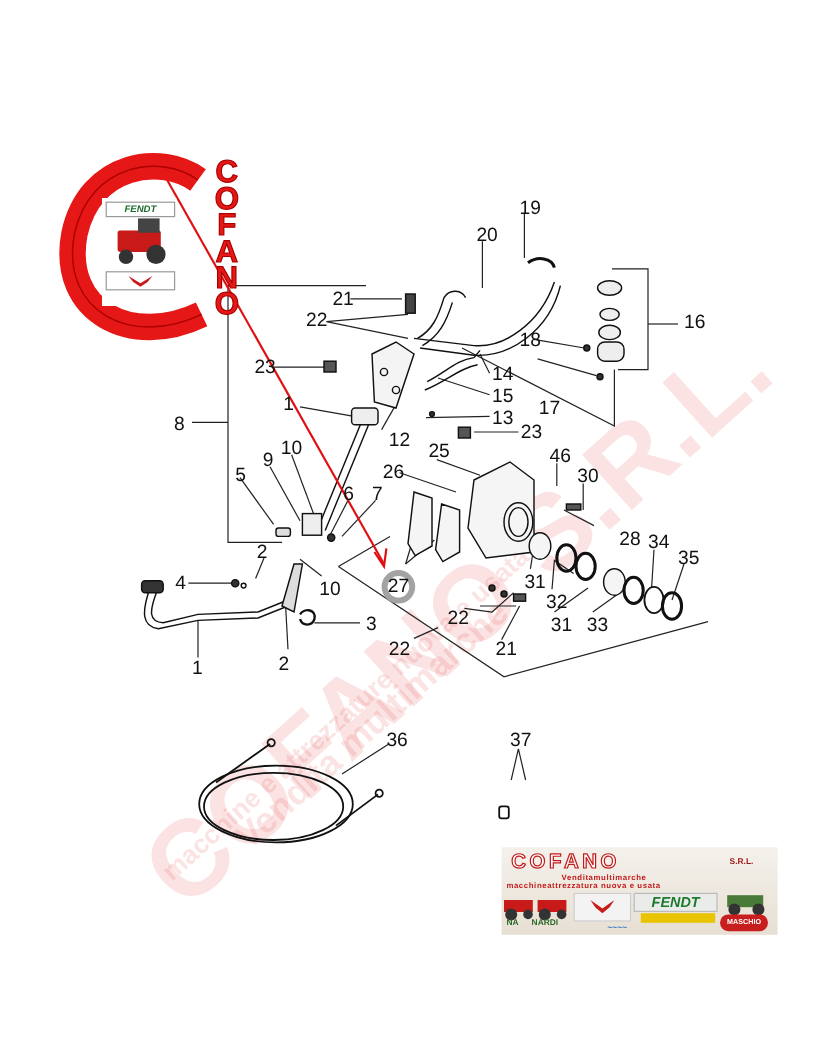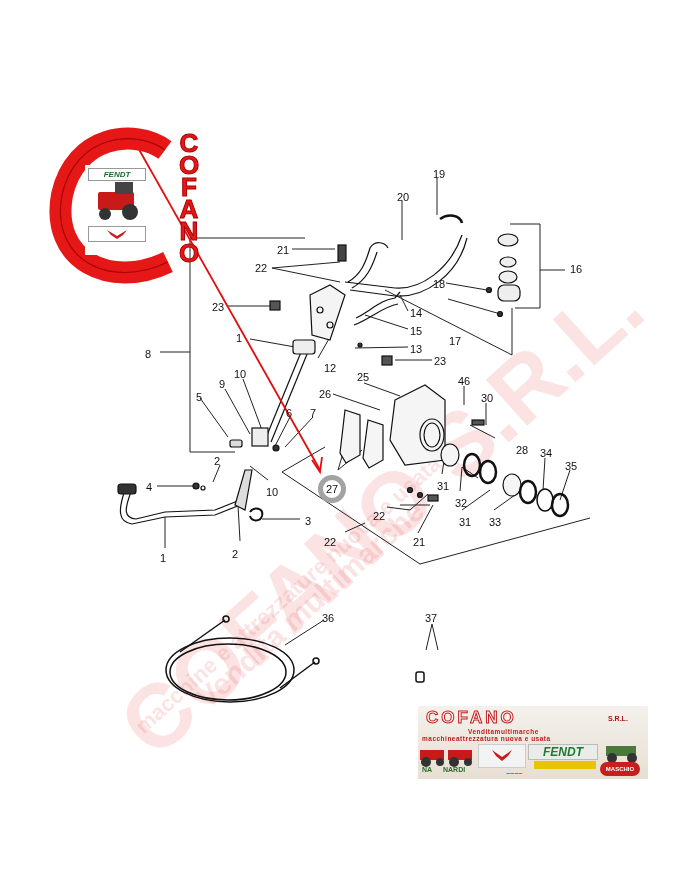--- a/index.html
+++ b/index.html
@@ -1,19 +1,19 @@
 <!DOCTYPE html>
 <html><head>
 <meta charset="utf-8">
 <style>
   html,body{margin:0;padding:0;background:#fff;}
   body{width:700px;height:869px;position:relative;overflow:hidden;font-family:"Liberation Sans",sans-serif;}
   #stage{position:absolute;left:0;top:0;width:700px;height:869px;}
   svg{position:absolute;left:0;top:0;}
-  .lbl{position:absolute;font-size:11px;color:#111;line-height:12px;white-space:nowrap;}
+  .lbl{position:absolute;font-size:16px;color:#111;line-height:12px;white-space:nowrap;}
   .lbl.c27{width:18px;height:18px;border:5px solid #a3a3a3;border-radius:50%;text-align:center;line-height:18px;}
   .cofano-v{position:absolute;left:174px;top:132px;width:30px;color:#e61717;font-weight:bold;font-size:26px;line-height:22px;text-align:center;
     -webkit-text-stroke:1px #a00;letter-spacing:0;}
   .cofano-v span{display:block;}
   .logo-box{position:absolute;left:85px;top:165px;width:62px;height:90px;background:#fff;}
   .fendt-tag{position:absolute;left:88px;top:168px;width:56px;height:11px;border:1px solid #999;font-size:8px;font-weight:bold;color:#1a6b2a;text-align:center;line-height:11px;font-style:italic;}
   .mf-tag{position:absolute;left:88px;top:226px;width:56px;height:14px;border:1px solid #999;}
   .banner{position:absolute;left:418px;top:659px;width:230px;height:73px;background:linear-gradient(#f4f1ec,#e7dfd2);overflow:hidden;margin-top:47px;}
   .banner .title{position:absolute;left:8px;top:2px;font-size:17px;font-weight:bold;color:#fff;-webkit-text-stroke:1px #c21a1a;letter-spacing:3px;}
   .banner .srl{position:absolute;left:190px;top:9px;font-size:7px;color:#a01818;font-weight:bold;}

